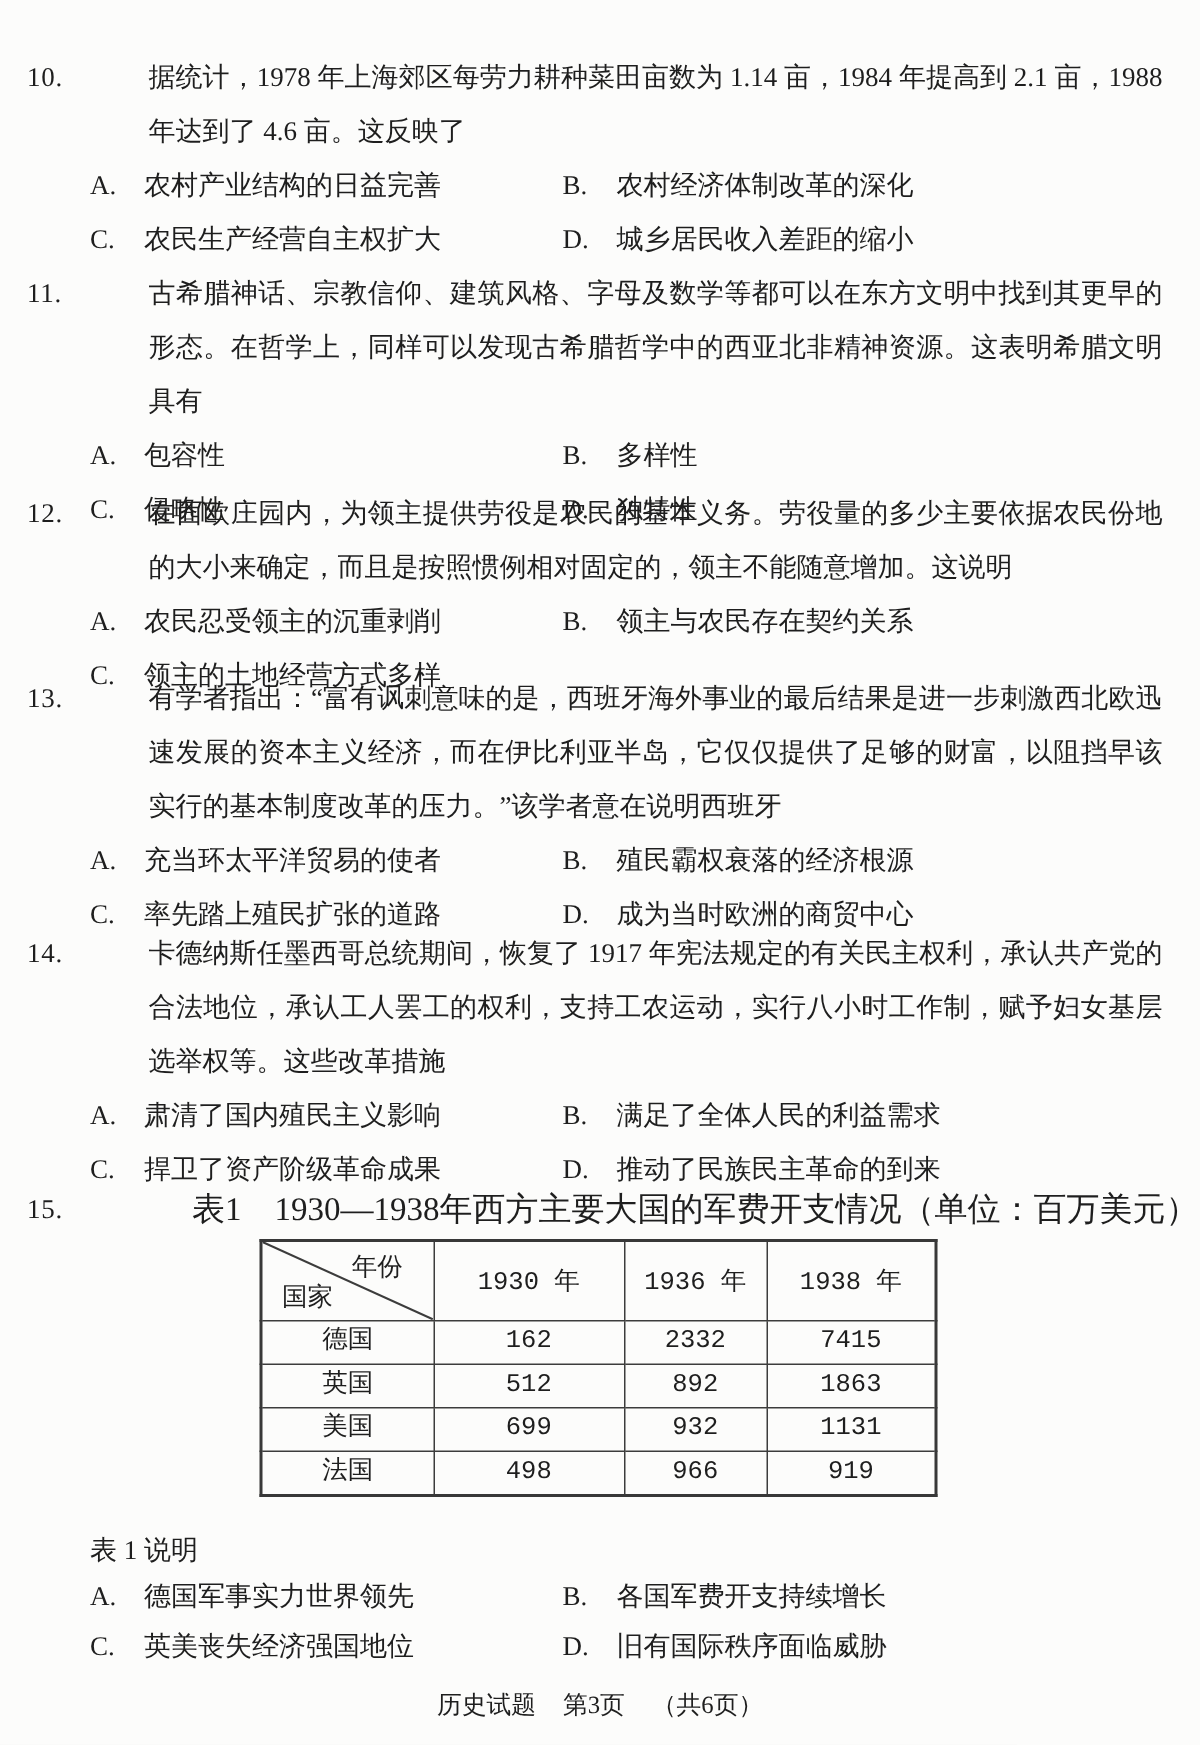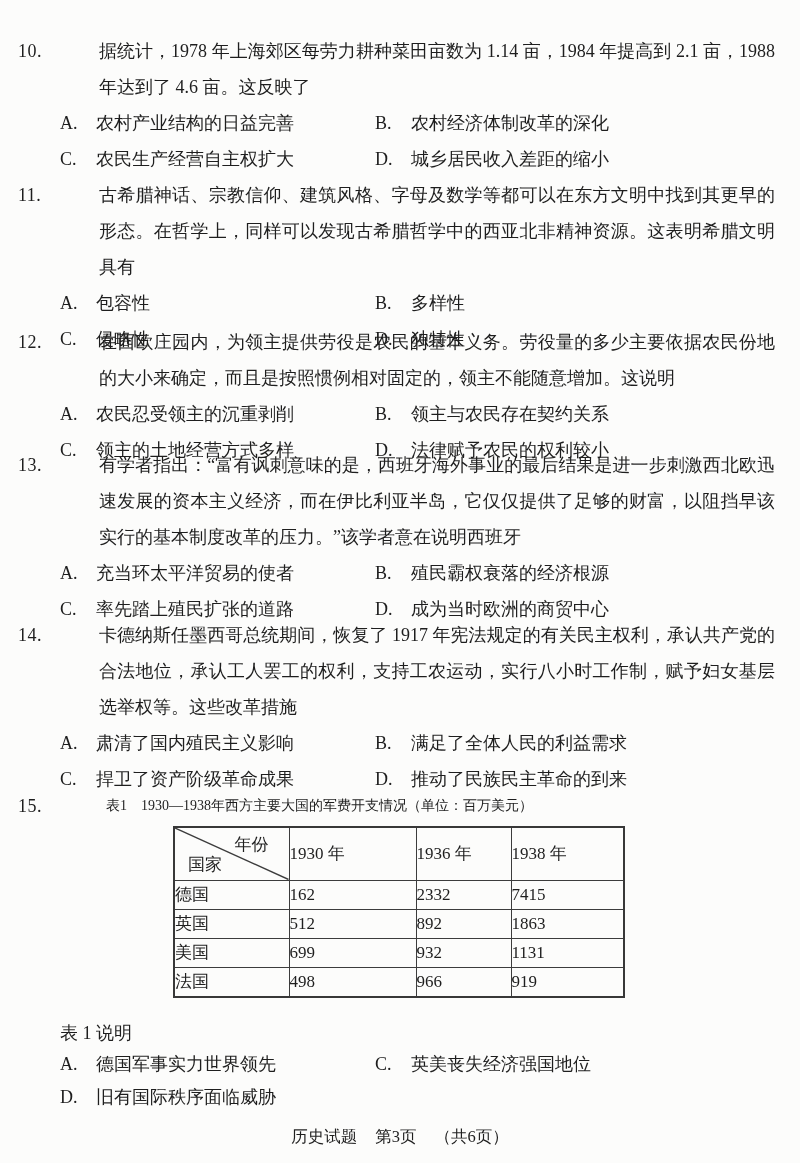--- a/index.html
+++ b/index.html
@@ -41,37 +41,38 @@
     grid-template-columns: 315px 1fr;
   }
   .opt {
     font-size: 18px;
     line-height: 36px;
     white-space: nowrap;
   }
   .olabel { display: inline-block; width: 36px; }
   
   .tbl-title {
-    font-size: 14px;
-    line-height: 36px;
-    margin-left: 46px;
+    font-size: 22px;
+    line-height: 36px;
+    margin-left: 68px;
     white-space: nowrap;
   }
   .dtable {
     border-collapse: collapse;
     table-layout: fixed;
     margin-left: 113px;
     margin-top: 2px;
     border: 2px solid #383838;
   }
   .dtable td {
     border: 1px solid #3c3c3c;
-    text-align: left;
+    text-align: center;
     font-size: 17px;
     padding: 0;
+    font-family: Liberation Mono, monospace;
   }
   .dtable tr.hdr td { height: 53px; }
   .dtable tr.row td { height: 28px; line-height: 28px; }
   td.corner { position: relative; }
   .diag {
     position: absolute;
     inset: 0;
     width: 100%;
     height: 100%;
   }
@@ -126,21 +127,20 @@
   </section>
 
   <section class="question" style="top:324px">
     <div class="qnum">12.</div>
     <div class="qbody">
       <div class="stem">在西欧庄园内，为领主提供劳役是农民的基本义务。劳役量的多少主要依据农民份地的大小来确定，而且是按照惯例相对固定的，领主不能随意增加。这说明</div>
       <div class="opts">
         <div class="opt"><span class="olabel">A.</span><span class="otext">农民忍受领主的沉重剥削</span></div>
         <div class="opt"><span class="olabel">B.</span><span class="otext">领主与农民存在契约关系</span></div>
         <div class="opt"><span class="olabel">C.</span><span class="otext">领主的土地经营方式多样</span></div>
-        <div class="opt"><span class="olabel">D.</span><span class="otext">法律赋予农民的权利较小</span></div>
       </div>
     </div>
   </section>
 
   <section class="question" style="top:447px">
     <div class="qnum">13.</div>
     <div class="qbody">
       <div class="stem">有学者指出：“富有讽刺意味的是，西班牙海外事业的最后结果是进一步刺激西北欧迅速发展的资本主义经济，而在伊比利亚半岛，它仅仅提供了足够的财富，以阻挡早该实行的基本制度改革的压力。”该学者意在说明西班牙</div>
       <div class="opts">
         <div class="opt"><span class="olabel">A.</span><span class="otext">充当环太平洋贸易的使者</span></div>
@@ -213,20 +213,21 @@
             <td>966</td>
             <td>919</td>
           </tr>
         </tbody>
       </table>
 
       <div class="note">表 1 说明</div>
 
       <div class="opts opts15">
         <div class="opt"><span class="olabel">A.</span><span class="otext">德国军事实力世界领先</span></div>
+        <div class="opt"><span class="olabel">B.</span><span class="otext">各国军费开支持续增长</span></div>
         <div class="opt"><span class="olabel">C.</span><span class="otext">英美丧失经济强国地位</span></div>
         <div class="opt"><span class="olabel">D.</span><span class="otext">旧有国际秩序面临威胁</span></div>
       </div>
     </div>
   </section>
 
   <div class="footer">
     <span>历史试题</span>
     <span>第3页</span>
     <span>（共6页）</span>

